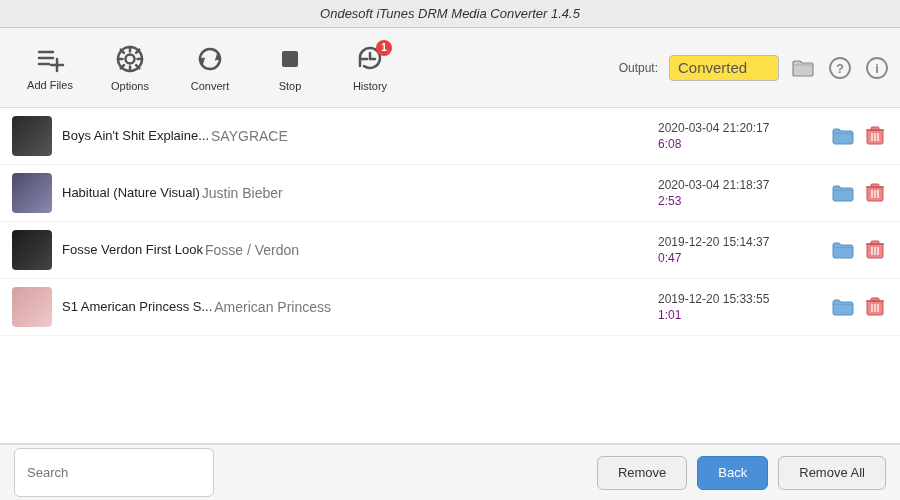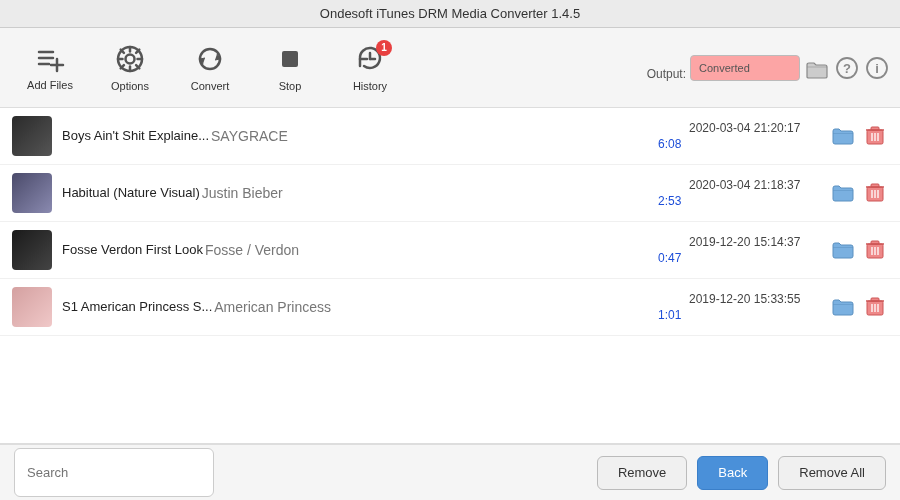--- a/index.html
+++ b/index.html
@@ -15,20 +15,21 @@
 
     
     .title-bar {
       background: #ebebeb;
       border-bottom: 1px solid #ccc;
       display: flex;
       align-items: center;
       justify-content: center;
       height: 28px;
       position: relative;
+      font-style: italic;
     }
     .title-bar-text {
       font-size: 13px;
       color: #333;
       font-weight: 500;
     }
 
     
     .toolbar {
       background: #f5f5f5;
@@ -86,34 +87,34 @@
       height: 16px;
       display: flex;
       align-items: center;
       justify-content: center;
     }
 
     
     .output-area {
       margin-left: auto;
       display: flex;
-      align-items: flex-end;
-      gap: 4px;
+      align-items: center;
+      gap: 11px;
     }
     .output-label {
       font-size: 12px;
       color: #555;
     }
     .output-input {
       border: 1px solid #bbb;
       border-radius: 4px;
       padding: 4px 8px;
-      font-size: 11px;
+      font-size: 15px;
       color: #555;
-      background: #fca5a5;
+      background: #fde047;
       width: 110px;
       height: 26px;
     }
     .folder-icon-btn {
       background: none;
       border: none;
       cursor: pointer;
       font-size: 18px;
       color: #666;
       padding: 2px;
@@ -185,25 +186,24 @@
     .file-meta {
       display: flex;
       flex-direction: column;
       align-items: flex-start;
       min-width: 160px;
       gap: 2px;
     }
     .file-date {
       font-size: 12px;
       color: #444;
-      margin-left: 31px;
     }
     .file-duration {
       font-size: 12px;
-      color: #1d4ed8;
+      color: #701a75;
     }
     .file-actions {
       display: flex;
       gap: 4px;
       align-items: center;
     }
     .action-btn {
       background: none;
       border: none;
       cursor: pointer;

